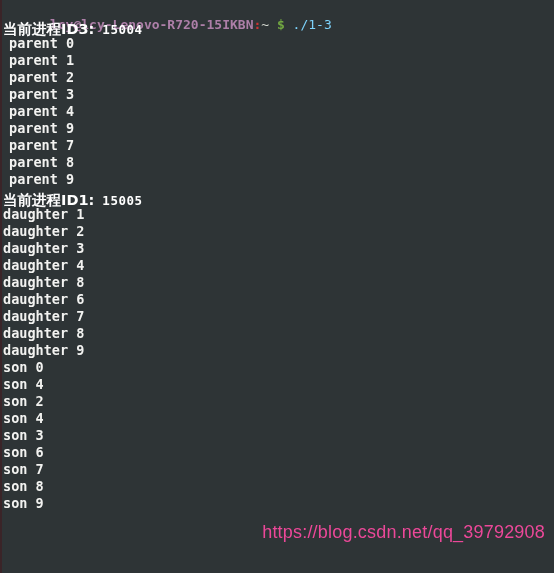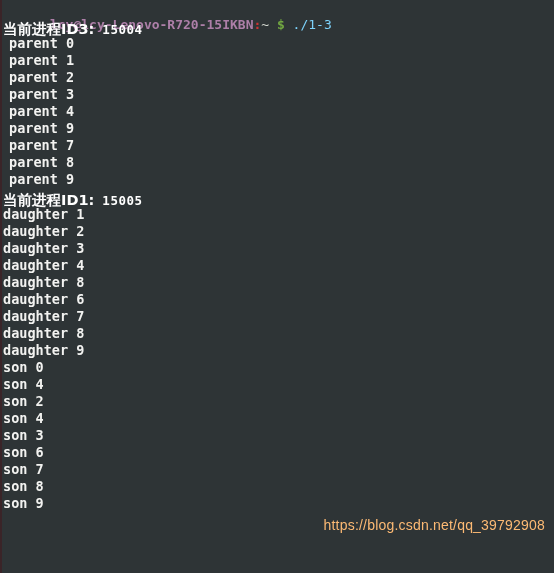--- a/index.html
+++ b/index.html
@@ -84,24 +84,24 @@
   
   .line.out {
     font-weight: bold;
     color: #f2f2f0;
   }
   .line.out.indented { padding-left: 6px; }
 
   #watermark {
     position: absolute;
     right: 9px;
-    bottom: 40px;
+    bottom: 30px;
     font-family: "Liberation Sans", "DejaVu Sans", sans-serif;
-    font-size: 14px;
-    color: #fdba74;
+    font-size: 18px;
+    color: #ec4899;
     letter-spacing: 0.2px;
     z-index: 4;
     white-space: pre;
   }
 </style>
 </head>
 <body>
 
 <div id="terminal">
 

